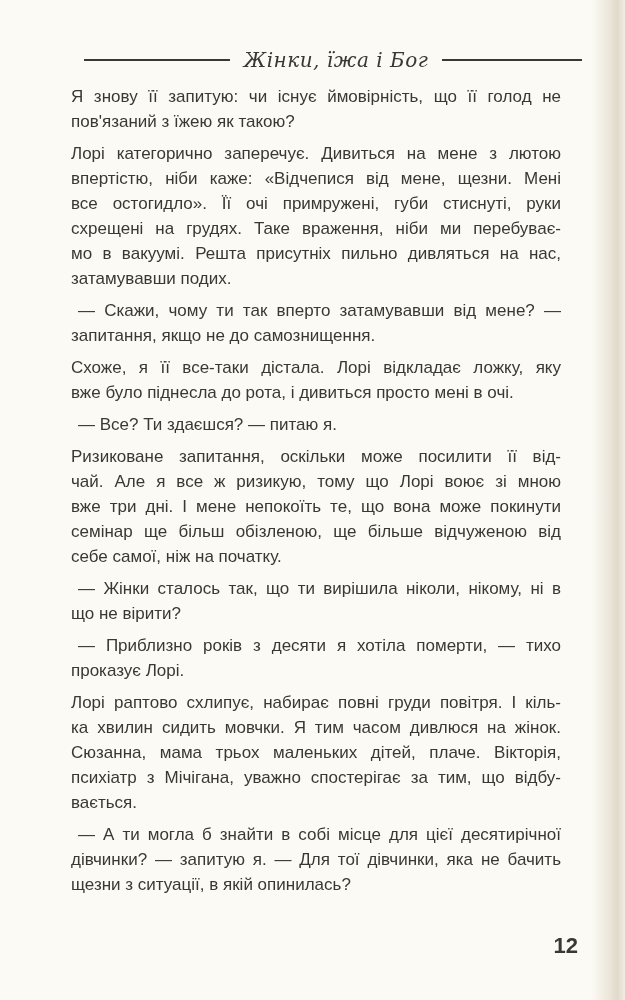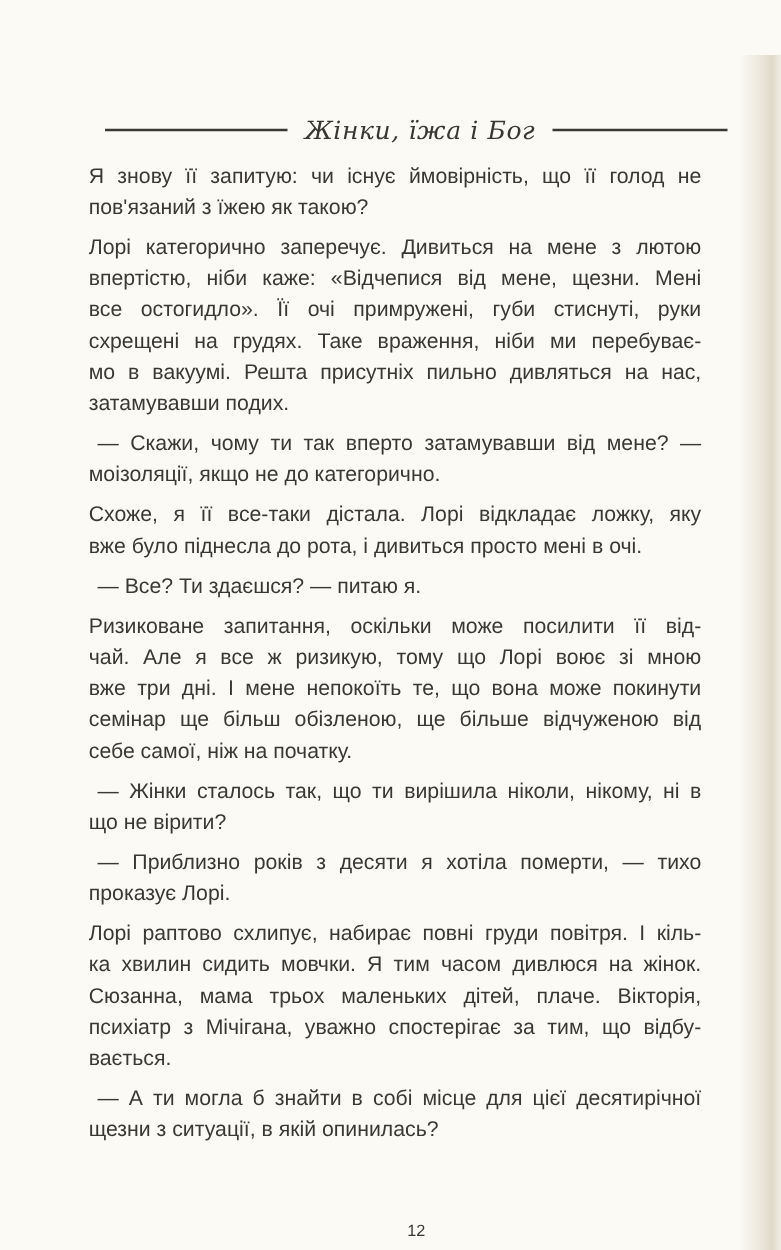--- a/index.html
+++ b/index.html
@@ -10,21 +10,20 @@
     width: 625px;
     height: 1000px;
     overflow: hidden;
     position: relative;
     background: var(--bg-color, #fcfaf5);
     font-family: "Liberation Sans", sans-serif;
   }
   .page {
     position: absolute;
     inset: 0;
-    margin-top: 44px;
   }
   
   .page-edge {
     position: absolute;
     top: 0;
     right: 0;
     width: 34px;
     height: 100%;
     background: linear-gradient(to right,
       rgba(203,194,169,0) 0%,
@@ -85,23 +84,24 @@
   }
   .para.dialogue .line:first-child {
     text-indent: 7px;
   }
   
   .footer {
     position: absolute;
     top: 933px;
     left: 88px;
     width: 490px;
-    text-align: center;
-    font-size: 13px;
+    text-align: right;
+    font-size: 22px;
     color: var(--text-color, #3b3934);
+    font-weight: bold;
   }
 </style>
 </head>
 <body style="--text-color: #3a3833; --bg-color: #fcfaf5;">
 
 <div class="page">
 
   <div class="page-edge"></div>
 
   <div class="header">
@@ -118,21 +118,21 @@
       <div class="para narrative">
         <div class="line">Лорі категорично заперечує. Дивиться на мене з лютою</div>
         <div class="line">впертістю, ніби каже: «Відчепися від мене, щезни. Мені</div>
         <div class="line">все остогидло». Її очі примружені, губи стиснуті, руки</div>
         <div class="line">схрещені на грудях. Таке враження, ніби ми перебуває-</div>
         <div class="line">мо в вакуумі. Решта присутніх пильно дивляться на нас,</div>
         <div class="line last">затамувавши подих.</div>
       </div>
       <div class="para dialogue">
         <div class="line">— Скажи, чому ти так вперто затамувавши від мене? —</div>
-        <div class="line last">моізоляції, якщо не до категорично.</div>
+        <div class="line last">запитання, якщо не до самознищення.</div>
       </div>
       <div class="para narrative">
         <div class="line">Схоже, я її все-таки дістала. Лорі відкладає ложку, яку</div>
         <div class="line last">вже було піднесла до рота, і дивиться просто мені в очі.</div>
       </div>
       <div class="para dialogue">
         <div class="line last">— Все? Ти здаєшся? — питаю я.</div>
       </div>
       <div class="para narrative">
         <div class="line">Ризиковане запитання, оскільки може посилити її від-</div>
@@ -151,19 +151,20 @@
       </div>
       <div class="para narrative">
         <div class="line">Лорі раптово схлипує, набирає повні груди повітря. І кіль-</div>
         <div class="line">ка хвилин сидить мовчки. Я тим часом дивлюся на жінок.</div>
         <div class="line">Сюзанна, мама трьох маленьких дітей, плаче. Вікторія,</div>
         <div class="line">психіатр з Мічігана, уважно спостерігає за тим, що відбу-</div>
         <div class="line last">вається.</div>
       </div>
       <div class="para dialogue">
         <div class="line">— А ти могла б знайти в собі місце для цієї десятирічної</div>
+        <div class="line">дівчинки? — запитую я. — Для тої дівчинки, яка не бачить</div>
         <div class="line last">щезни з ситуації, в якій опинилась?</div>
       </div>
     </div>
 
   <div class="footer">12</div>
 
 </div>
 
 </body></html>

